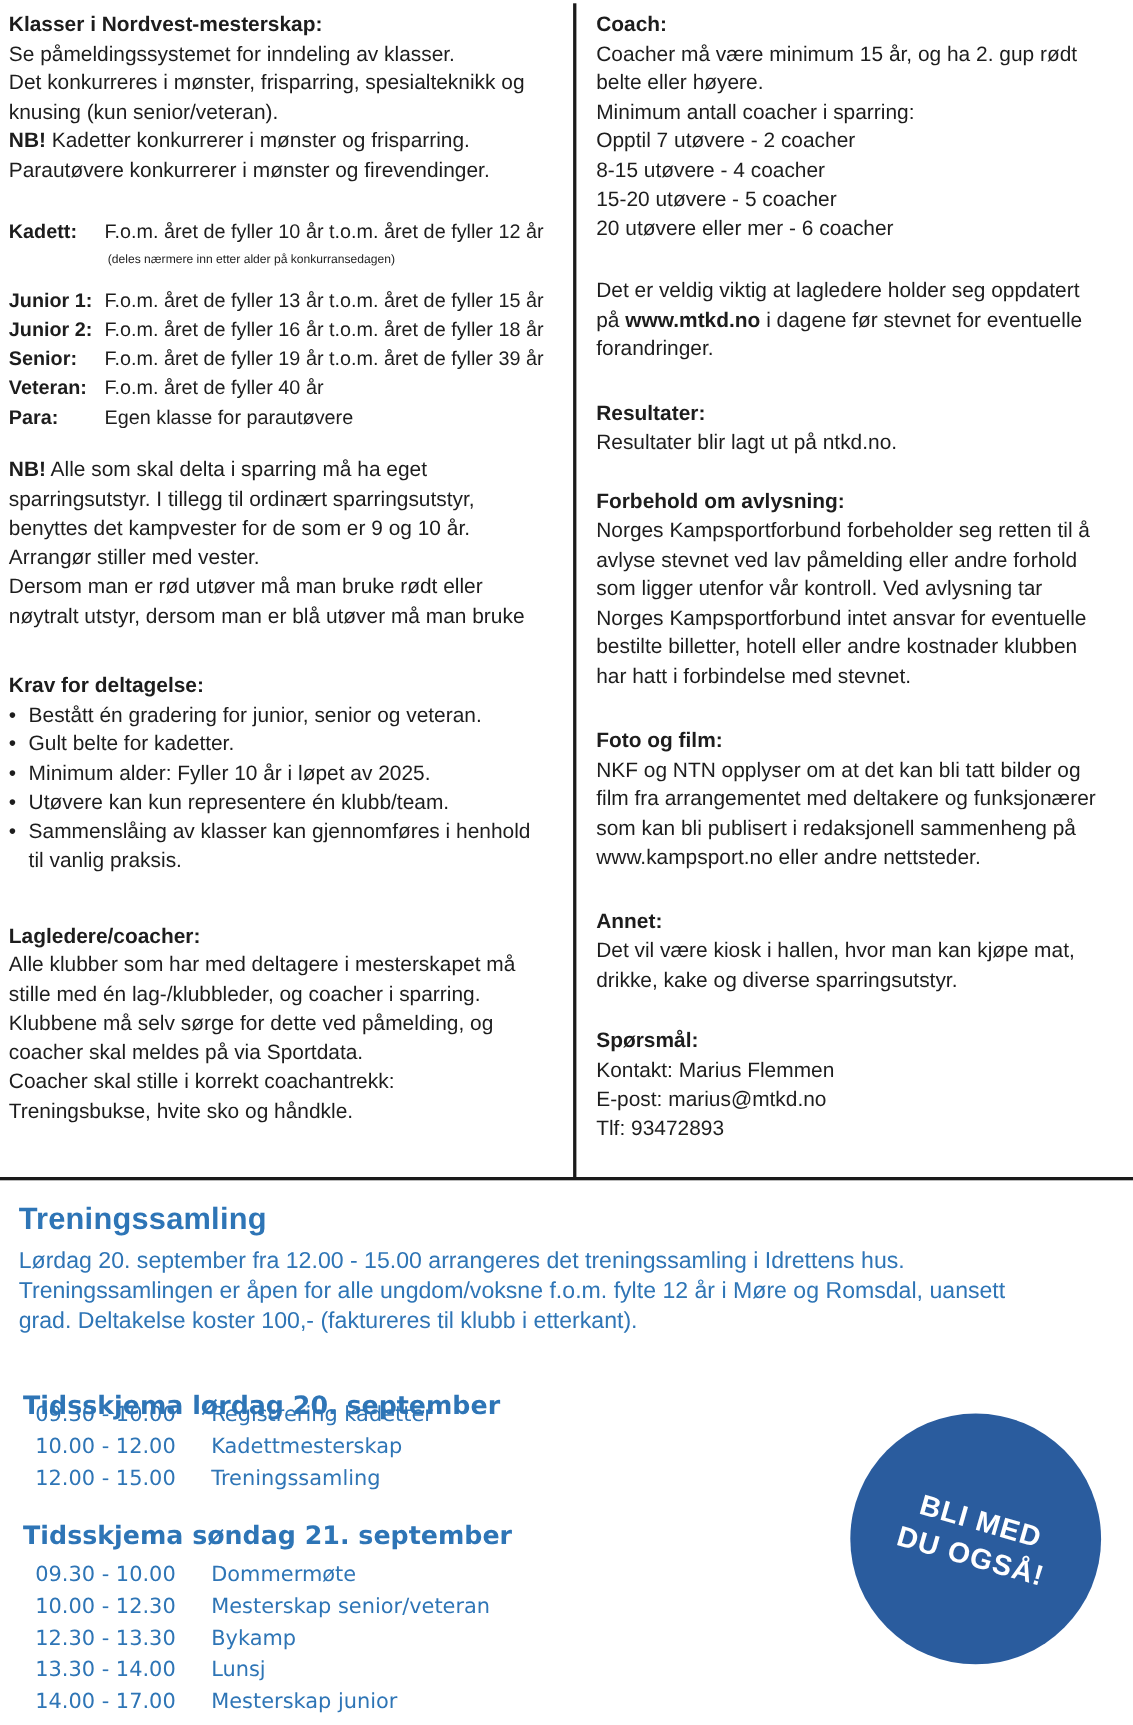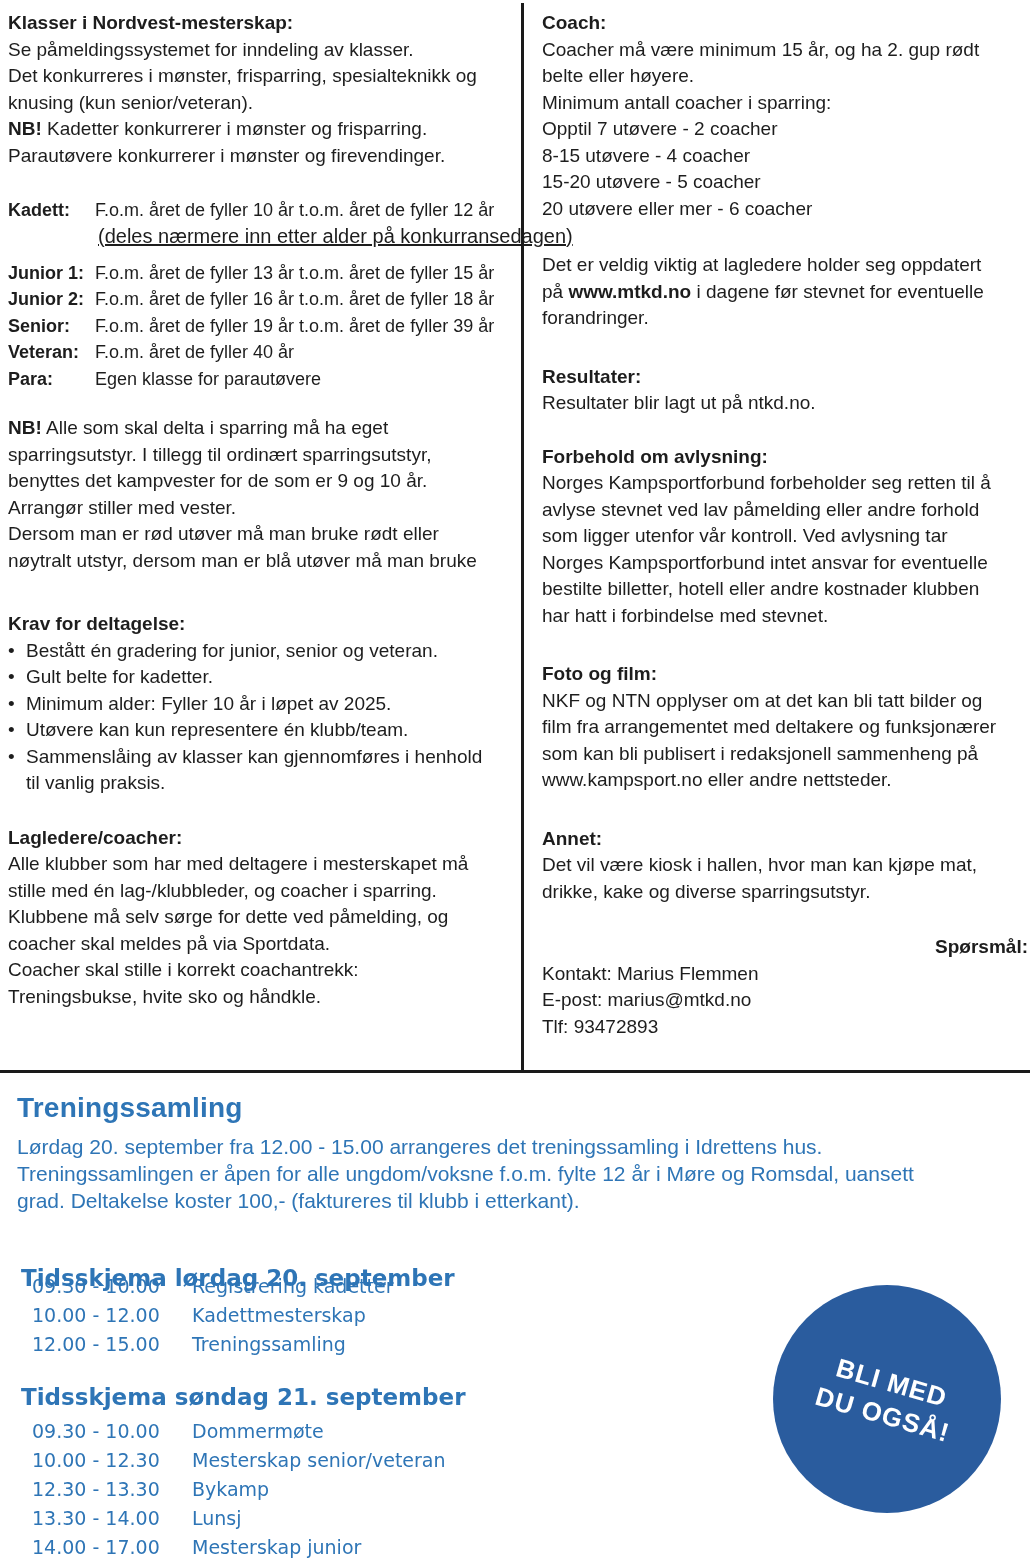--- a/index.html
+++ b/index.html
@@ -16,21 +16,21 @@
   #top-right-column{left:542px;width:486px;}
   .line{
     font-size:19px;line-height:26.5px;white-space:nowrap;
     color:var(--text,#1d1d1d);
   }
   .line.h{font-weight:bold;}
   
   .crow{display:flex;font-size:18px;line-height:26.5px;white-space:nowrap;}
   .clabel{font-weight:bold;width:87px;flex:0 0 87px;}
   .cvalue{}
-  .cnote{font-size:20px;line-height:25px;padding-left:90px;white-space:nowrap;margin-bottom:11px;text-decoration:underline;}
+  .cnote{font-size:11px;line-height:25px;padding-left:90px;white-space:nowrap;margin-bottom:11px;}
   
   .bullet{position:relative;padding-left:18px;}
   .bmark{position:absolute;left:0;top:0;font-size:19px;line-height:26.5px;}
   .bline{font-size:19px;line-height:26.5px;white-space:nowrap;}
   
   #column-divider{
     position:absolute;left:521px;top:3px;width:3px;height:1067px;
     background:var(--divider,#1a1a1a);
   }
   #section-divider{
@@ -128,21 +128,21 @@
     </div>
     <div class="bullet">
       <span class="bmark">•</span>
       <div class="bline">Utøvere kan kun representere én klubb/team.</div>
     </div>
     <div class="bullet">
       <span class="bmark">•</span>
       <div class="bline">Sammenslåing av klasser kan gjennomføres i henhold</div>
       <div class="bline">til vanlig praksis.</div>
     </div>
-    <div class="line h" style="margin-top: 28px;">Lagledere/coacher:</div>
+    <div class="line h" style="margin-top: 42px;">Lagledere/coacher:</div>
     <div class="line">Alle klubber som har med deltagere i mesterskapet må</div>
     <div class="line">stille med én lag-/klubbleder, og coacher i sparring.</div>
     <div class="line">Klubbene må selv sørge for dette ved påmelding, og</div>
     <div class="line">coacher skal meldes på via Sportdata.</div>
     <div class="line">Coacher skal stille i korrekt coachantrekk:</div>
     <div class="line">Treningsbukse, hvite sko og håndkle.</div>
   </div>
 <div class="col" id="top-right-column">
     <div class="line h">Coach:</div>
     <div class="line">Coacher må være minimum 15 år, og ha 2. gup rødt</div>
@@ -165,21 +165,21 @@
     <div class="line">bestilte billetter, hotell eller andre kostnader klubben</div>
     <div class="line">har hatt i forbindelse med stevnet.</div>
     <div class="line h" style="margin-top: 32px;">Foto og film:</div>
     <div class="line">NKF og NTN opplyser om at det kan bli tatt bilder og</div>
     <div class="line">film fra arrangementet med deltakere og funksjonærer</div>
     <div class="line">som kan bli publisert i redaksjonell sammenheng på</div>
     <div class="line">www.kampsport.no eller andre nettsteder.</div>
     <div class="line h" style="margin-top: 32px;">Annet:</div>
     <div class="line">Det vil være kiosk i hallen, hvor man kan kjøpe mat,</div>
     <div class="line">drikke, kake og diverse sparringsutstyr.</div>
-    <div class="line h" style="margin-top: 29px; text-align: right;">Spørsmål:</div>
+    <div class="line h" style="margin-top: 29px;">Spørsmål:</div>
     <div class="line">Kontakt: Marius Flemmen</div>
     <div class="line">E-post: marius@mtkd.no</div>
     <div class="line">Tlf: 93472893</div>
   </div>
 <div id="column-divider"></div>
 <div id="section-divider"></div>
 
 <div id="training-title">Treningssamling</div>
 <div id="training-intro">
     <div class="intro-line">Lørdag 20. september fra 12.00 - 15.00 arrangeres det treningssamling i Idrettens hus.</div>

